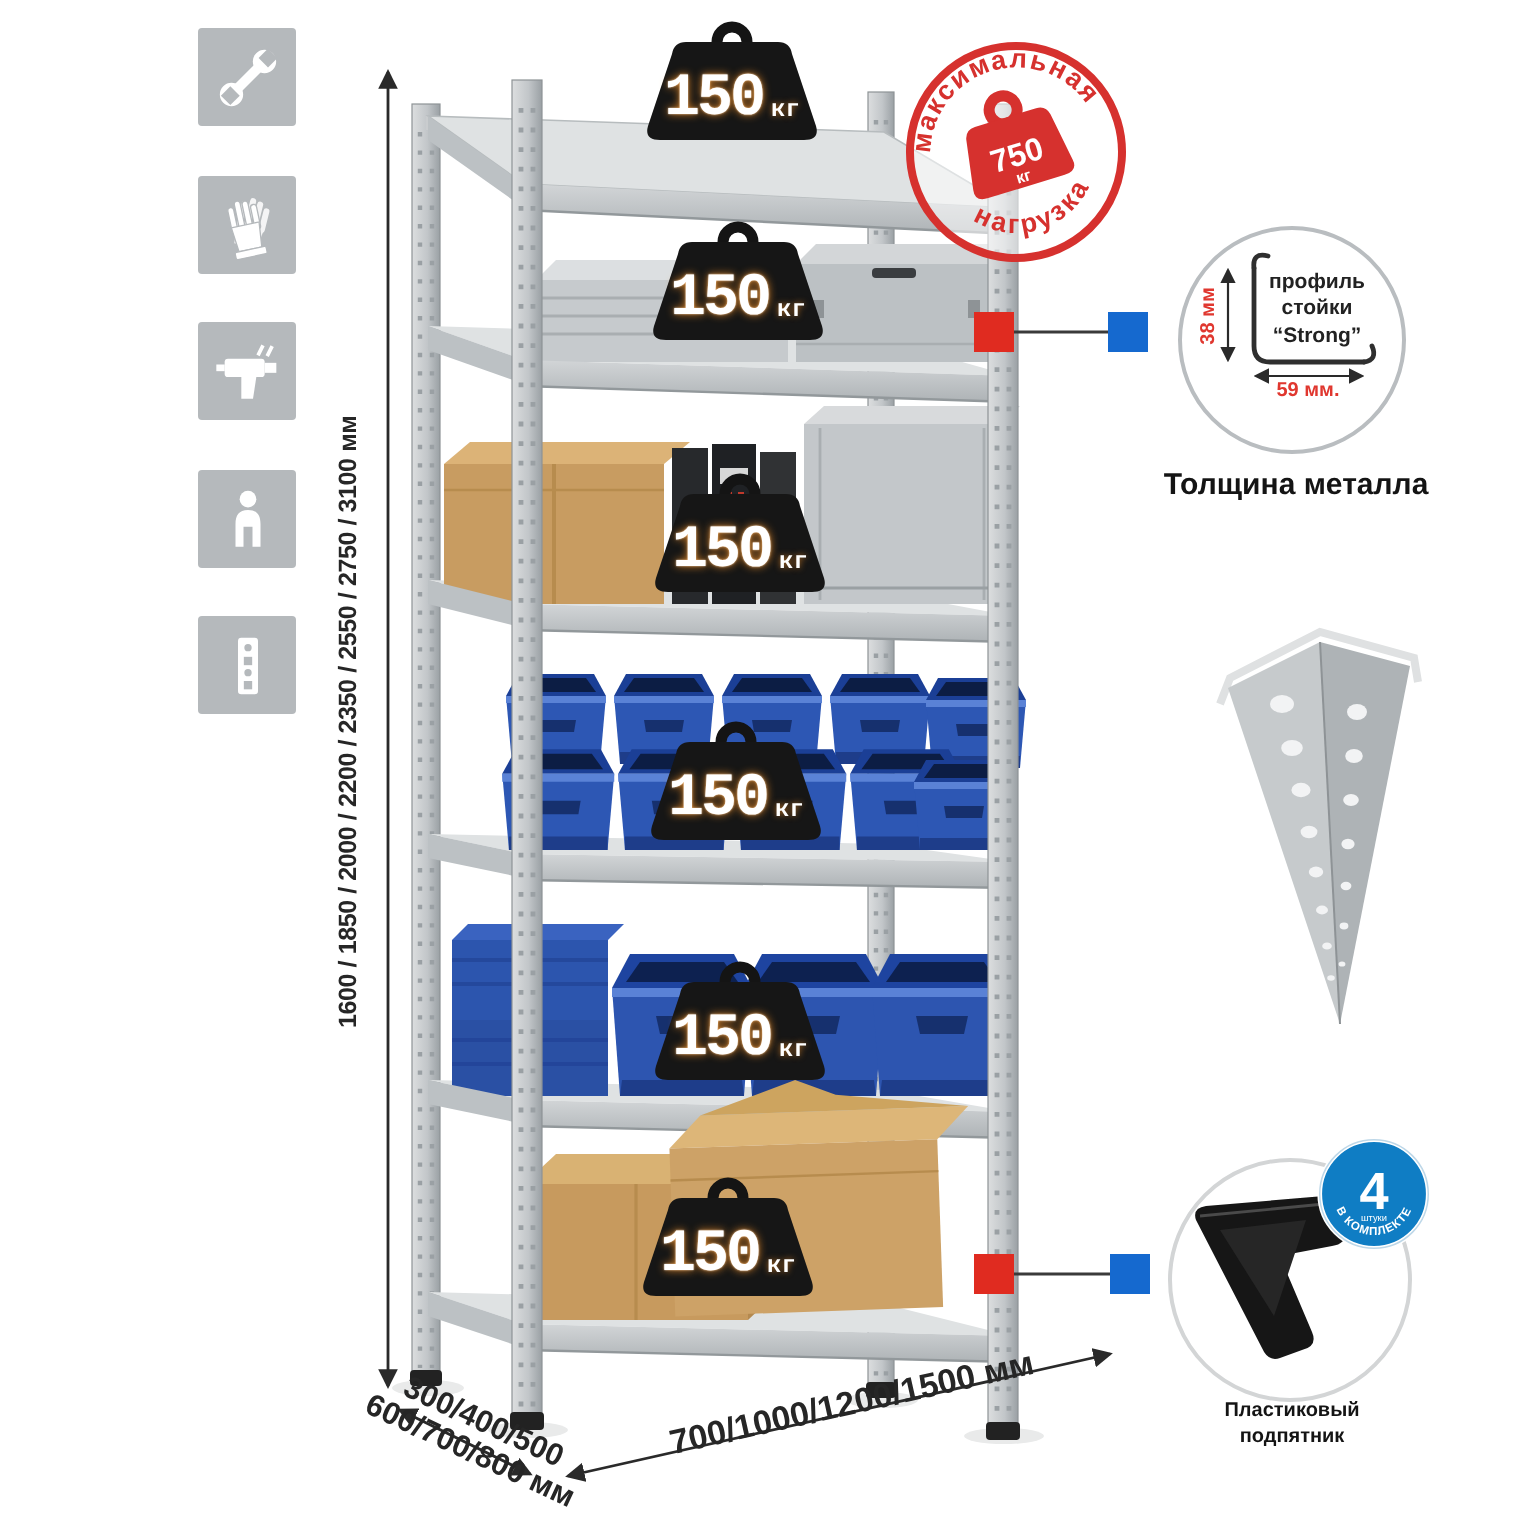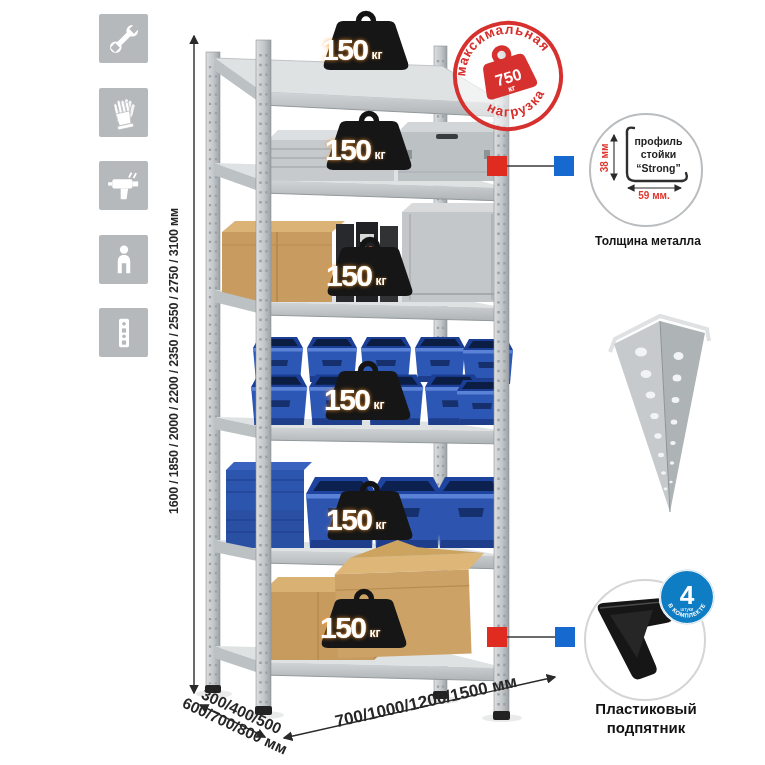--- a/index.html
+++ b/index.html
@@ -15,27 +15,27 @@
     font-size:12.5px;letter-spacing:-0.2px;white-space:nowrap;}
   .depth-label{left:163px;top:703px;width:150px;text-align:center;transform:rotate(25deg);
     font-size:15.5px;line-height:1.05;}
   .width-label{left:286px;top:692px;width:280px;text-align:center;transform:rotate(-12.6deg);
     font-size:17px;}
   .profile-label{left:631px;top:135px;width:55px;text-align:center;font-size:10.5px;
     line-height:1.27;color:#222;}
   .dim-red{color:#e0372f;font-weight:bold;font-size:10px;text-align:center;}
   .vdim38{left:581px;top:151px;width:50px;height:14px;transform:rotate(-90deg);}
   .hdim38{left:624px;top:190px;width:60px;}
-  .caption{font-size:12px;font-weight:bold;text-align:center;line-height:1.26;color:#141414;}
+  .caption{font-size:15px;font-weight:bold;text-align:center;line-height:1.26;color:#141414;}
   .thickness-caption{left:575px;top:234px;width:146px;}
-  .foot-caption{left:584px;top:700px;width:124px;font-size:15px;}
+  .foot-caption{left:584px;top:700px;width:124px;font-size:10px;}
   .weight{position:absolute;width:88px;height:64px;z-index:20;}
   .weight svg{position:absolute;left:0;top:0;}
   .wtext{position:absolute;left:0;top:20px;width:100%;height:40px;display:flex;
-    align-items:center;color:#fff;}
+    align-items:center;justify-content:center;color:#fff;font-family:Liberation Mono, monospace;}
   .wval{font-size:30px;font-weight:bold;letter-spacing:-1.5px;
     text-shadow:0 0 4px rgba(255,150,40,.85),0 0 1px #fff;}
   .wunit{font-size:12px;font-weight:bold;margin-left:4px;margin-top:10px;
     text-shadow:0 0 3px rgba(255,150,40,.7);}
   #stamp{position:absolute;left:448px;top:16px;width:120px;height:120px;z-index:30;}
   #badge4{position:absolute;left:658px;top:568px;width:58px;height:58px;z-index:15;}
 </style>
 </head>
 <body>
 

